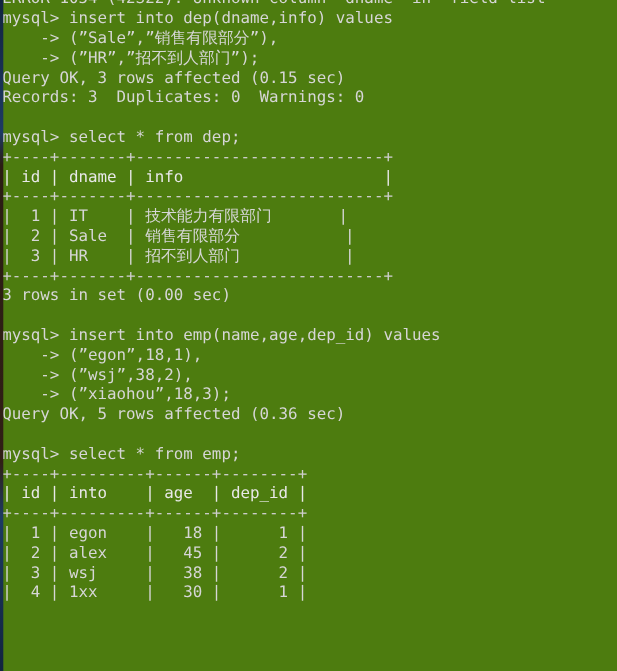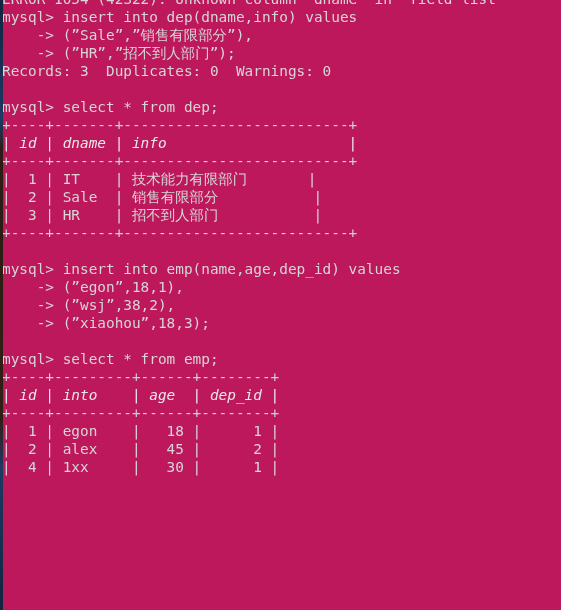--- a/index.html
+++ b/index.html
@@ -10,21 +10,21 @@
   body {
     width: 561px;
     height: 610px;
     overflow: hidden;
     font-family: "DejaVu Sans Mono", "Liberation Mono", monospace;
   }
   #terminal {
     position: relative;
     width: 561px;
     height: 610px;
-    background: #be185d;
+    background: #4d7c0f;
     overflow: hidden;
   }
   
   #left-edge {
     position: absolute;
     left: 0;
     top: 0;
     width: 3px;
     height: 610px;
     background: linear-gradient(
@@ -53,54 +53,57 @@
     color: #d6d6d6;
     white-space: pre;
     letter-spacing: 0px;
     padding-left: 2px;
   }
   .line.blank {
     color: transparent;
   }
   .line.bright {
     color: #e8e8e8;
-    font-style: italic;
   }
   .line.rule {
     color: #cfcfcf;
   }
 </style>
 </head>
 <body>
 
 <div id="terminal">
   <div id="left-edge"></div>
   <div id="screen">
     <span class="line">ERROR 1054 (42S22): Unknown column ’dname’ in ’field list’</span>
     <span class="line">mysql&gt; insert into dep(dname,info) values</span>
     <span class="line">    -&gt; (”Sale”,”销售有限部分”),</span>
     <span class="line">    -&gt; (”HR”,”招不到人部门”);</span>
+    <span class="line">Query OK, 3 rows affected (0.15 sec)</span>
     <span class="line">Records: 3  Duplicates: 0  Warnings: 0</span>
     <span class="line blank"></span>
     <span class="line">mysql&gt; select * from dep;</span>
     <span class="line rule">+----+-------+--------------------------+</span>
     <span class="line bright">| id | dname | info                     |</span>
     <span class="line rule">+----+-------+--------------------------+</span>
     <span class="line">|  1 | IT    | 技术能力有限部门       |</span>
     <span class="line">|  2 | Sale  | 销售有限部分           |</span>
     <span class="line">|  3 | HR    | 招不到人部门           |</span>
     <span class="line rule">+----+-------+--------------------------+</span>
+    <span class="line">3 rows in set (0.00 sec)</span>
     <span class="line blank"></span>
     <span class="line">mysql&gt; insert into emp(name,age,dep_id) values</span>
     <span class="line">    -&gt; (”egon”,18,1),</span>
     <span class="line">    -&gt; (”wsj”,38,2),</span>
     <span class="line">    -&gt; (”xiaohou”,18,3);</span>
+    <span class="line">Query OK, 5 rows affected (0.36 sec)</span>
     <span class="line blank"></span>
     <span class="line">mysql&gt; select * from emp;</span>
     <span class="line rule">+----+---------+------+--------+</span>
     <span class="line bright">| id | into    | age  | dep_id |</span>
     <span class="line rule">+----+---------+------+--------+</span>
     <span class="line">|  1 | egon    |   18 |      1 |</span>
     <span class="line">|  2 | alex    |   45 |      2 |</span>
+    <span class="line">|  3 | wsj     |   38 |      2 |</span>
     <span class="line">|  4 | 1xx     |   30 |      1 |</span>
 
   </div>
 </div>
 
 </body></html>

